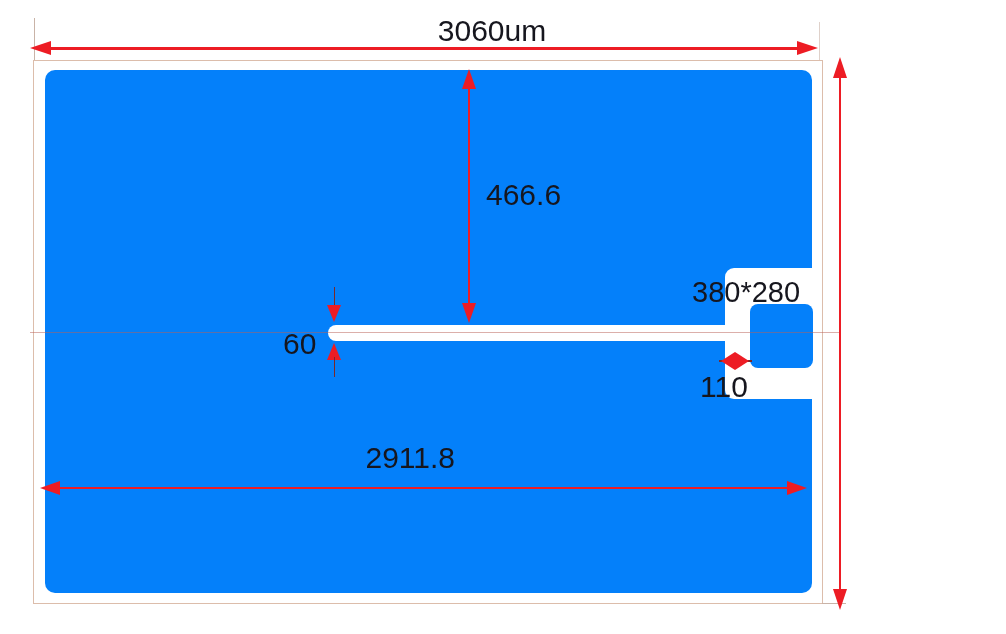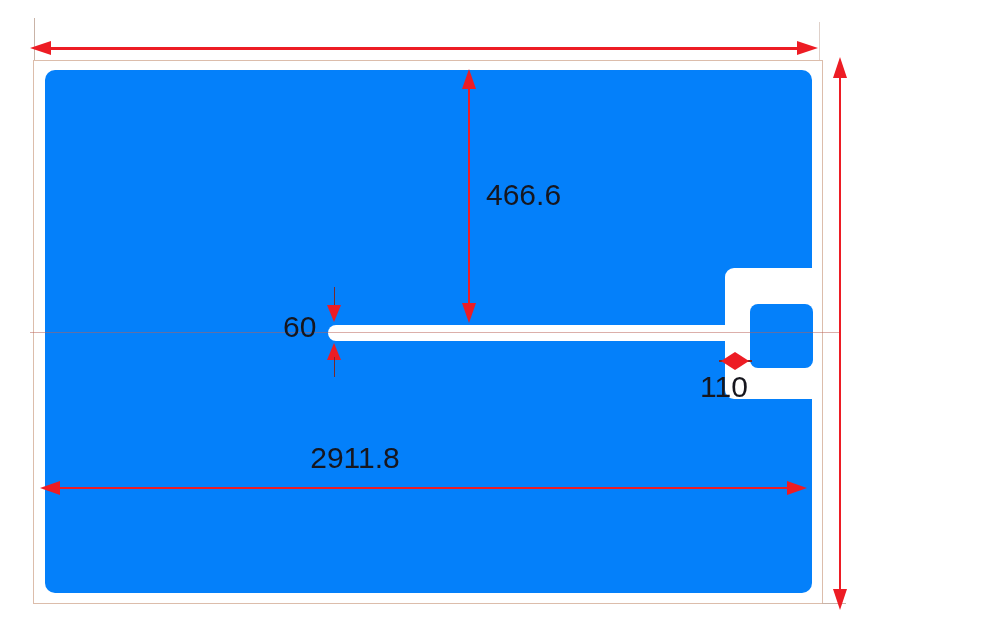--- a/index.html
+++ b/index.html
@@ -63,51 +63,53 @@
 
   <div class="abs ext" style="left:33.5px;top:18px;width:1px;height:42px;"></div>
   <div class="abs ext" style="left:818.5px;top:22px;width:1px;height:38px;opacity:.6;"></div>
   <div class="abs ext" style="left:822px;top:602.5px;width:24px;height:1px;"></div>
 
   <div>
     <div class="abs dline" style="left:42px;top:47.2px;width:764px;height:2.6px;"></div>
     <div class="abs ah ah-left" style="left:30px;top:41px;"></div>
     <div class="abs ah ah-right" style="left:797px;top:41px;"></div>
   </div>
+  <div class="abs lbl ctr" style="left:392px;top:15px;width:200px;">3060um</div>
 
   <div>
     <div class="abs dline" style="left:838.8px;top:70px;width:2.6px;height:528px;"></div>
     <div class="abs ah ah-up" style="left:832.5px;top:57px;"></div>
     <div class="abs ah ah-down" style="left:832.5px;top:589px;"></div>
   </div>
 
   <div>
     <div class="abs dline" style="left:468px;top:80px;width:2.2px;height:234px;"></div>
     <div class="abs ah ah-up" style="left:461.5px;top:69px;border-bottom-width:20px;"></div>
     <div class="abs ah ah-down" style="left:461.5px;top:303px;border-top-width:20px;"></div>
   </div>
   <div class="abs lbl" style="left:486px;top:179px;">466.6</div>
 
   <div>
     <div class="abs dline" style="left:52px;top:486.8px;width:744px;height:2.6px;"></div>
     <div class="abs ah ah-left" style="left:40px;top:480.6px;border-right-width:20px;"></div>
     <div class="abs ah ah-right" style="left:787px;top:480.6px;border-left-width:20px;"></div>
   </div>
-  <div class="abs lbl ctr" style="left:255px;top:442px;width:200px;">2911.8</div>
+  <div class="abs lbl ctr" style="left:255px;top:442px;width:200px;text-align:right;">2911.8</div>
 
   <div>
     <div class="abs dkline" style="left:333.5px;top:287px;width:1.6px;height:22px;"></div>
     <div class="abs ah ah-down-s" style="left:327px;top:305px;"></div>
   </div>
   <div>
     <div class="abs ah ah-up-s" style="left:327px;top:343px;"></div>
     <div class="abs dkline" style="left:333.5px;top:357px;width:1.6px;height:20px;"></div>
   </div>
-  <div class="abs lbl" style="left:283px;top:311px;">60</div>
+  <div class="abs lbl" style="left:283px;top:328px;">60</div>
 
+  <div class="abs lbl" style="left:692px;top:277px;font-size:29px;">380*280</div>
 
   <div>
     <div class="abs dkline" style="left:719px;top:360.3px;width:33px;height:1.4px;"></div>
     <div class="abs ah dia-l" style="left:721px;top:352px;"></div>
     <div class="abs ah dia-r" style="left:735px;top:352px;"></div>
   </div>
   <div class="abs lbl" style="left:700px;top:371px;">110</div>
 
 </div>
 

